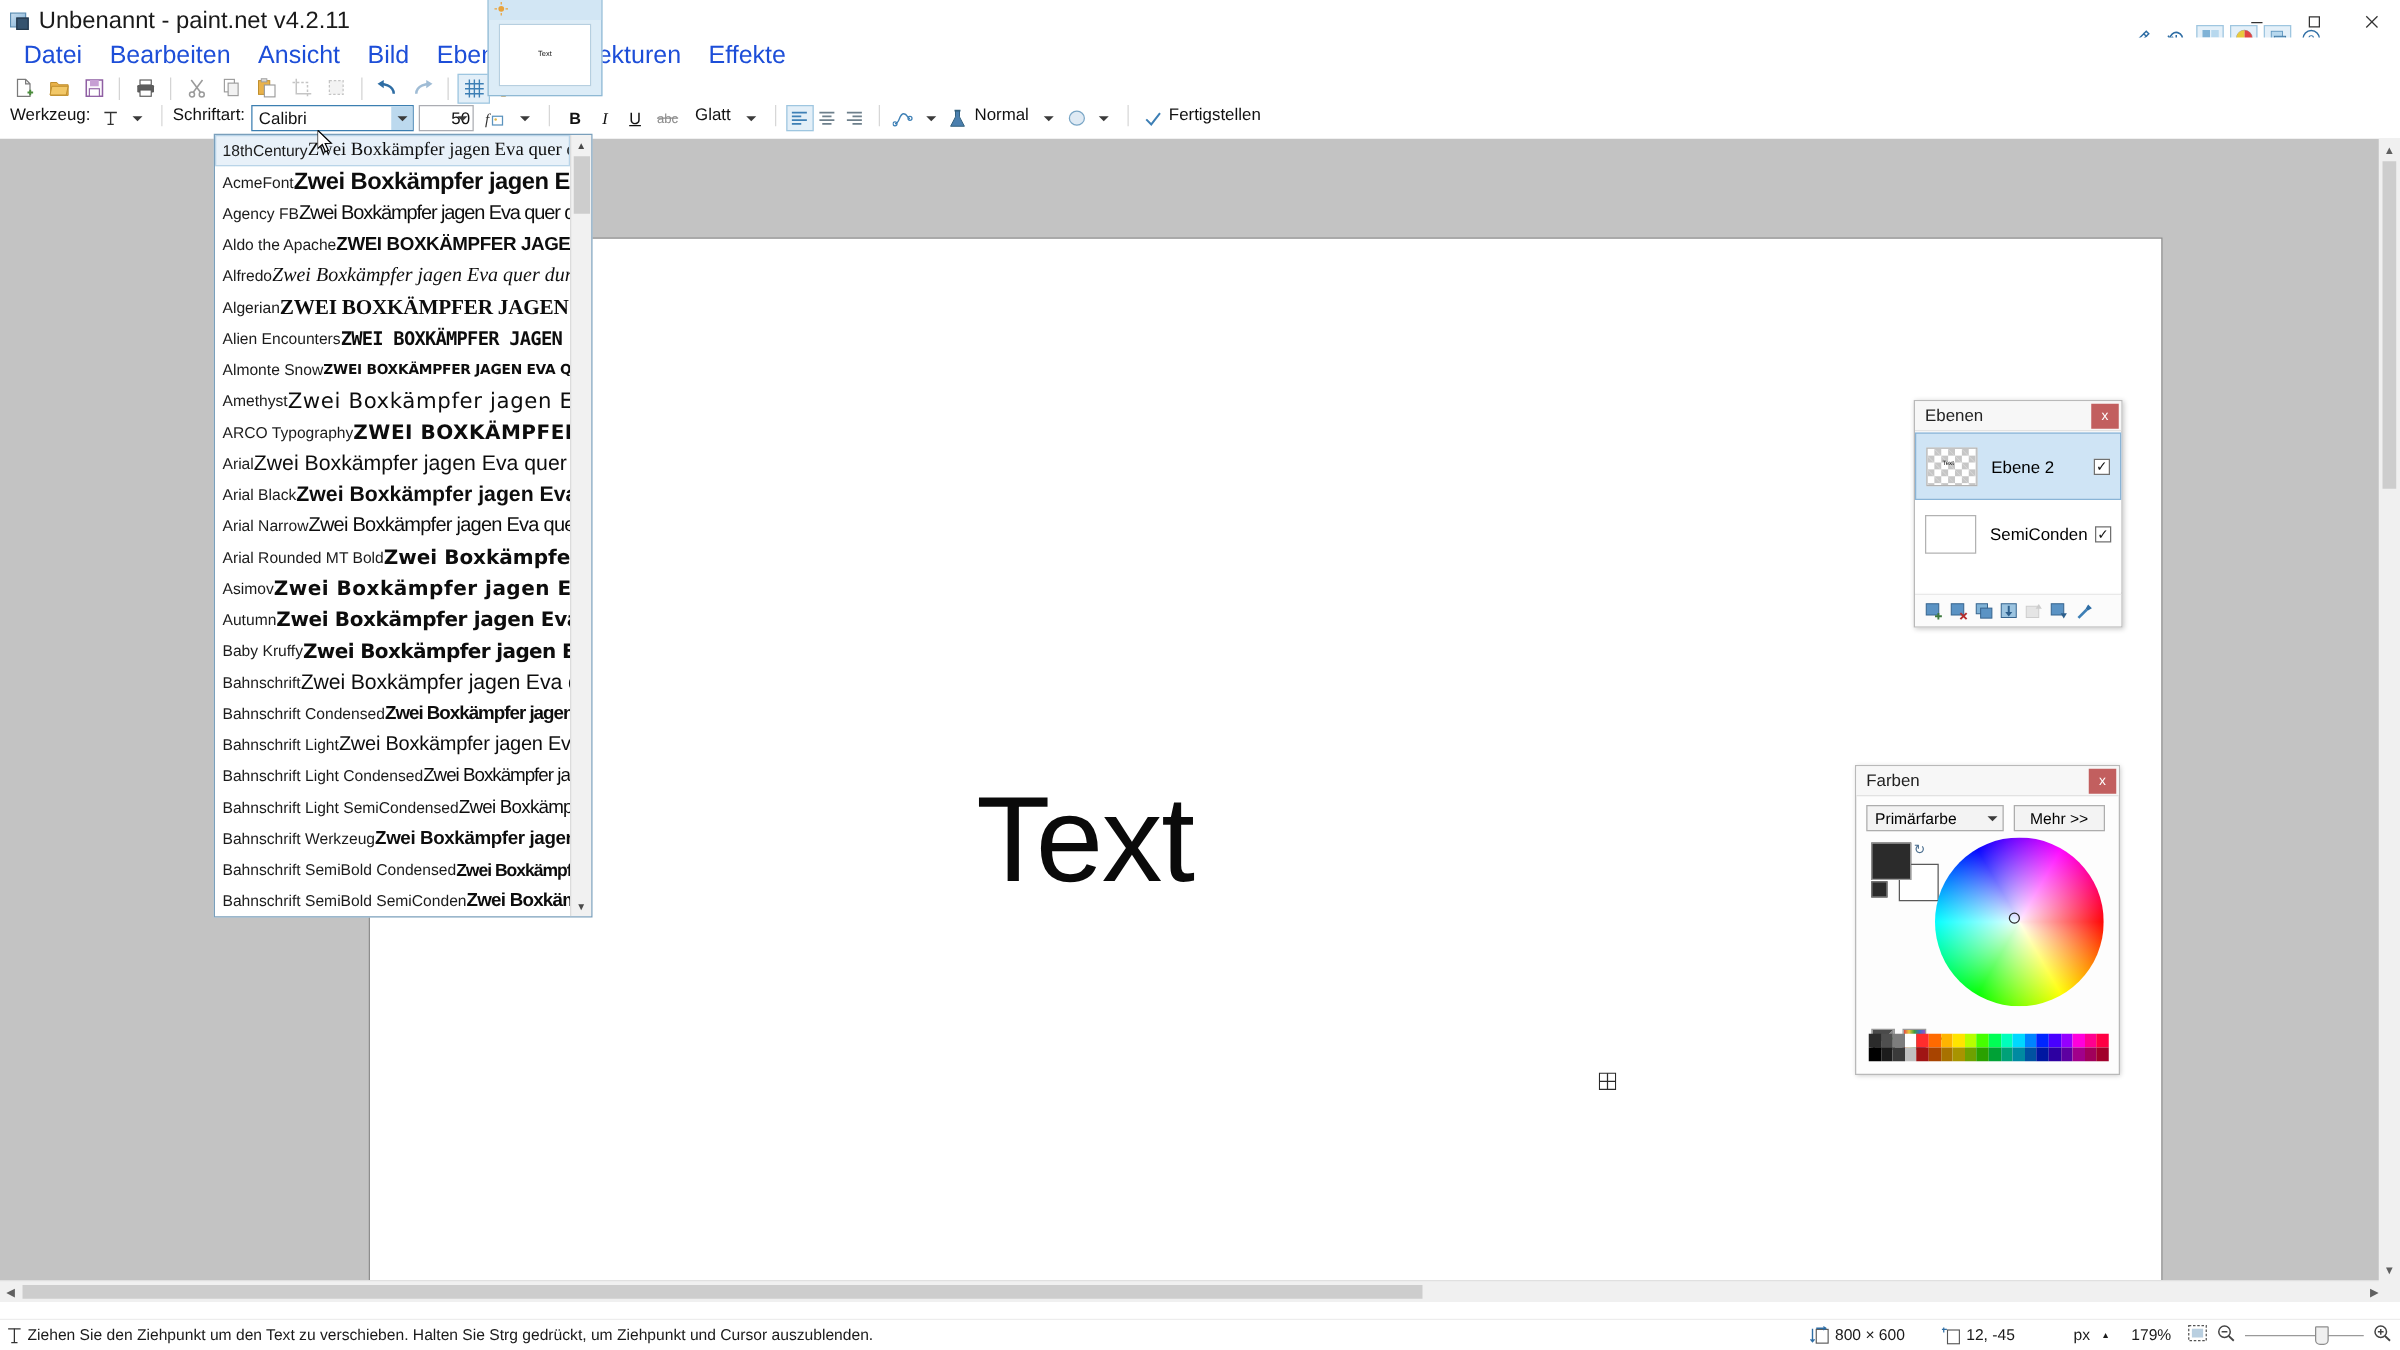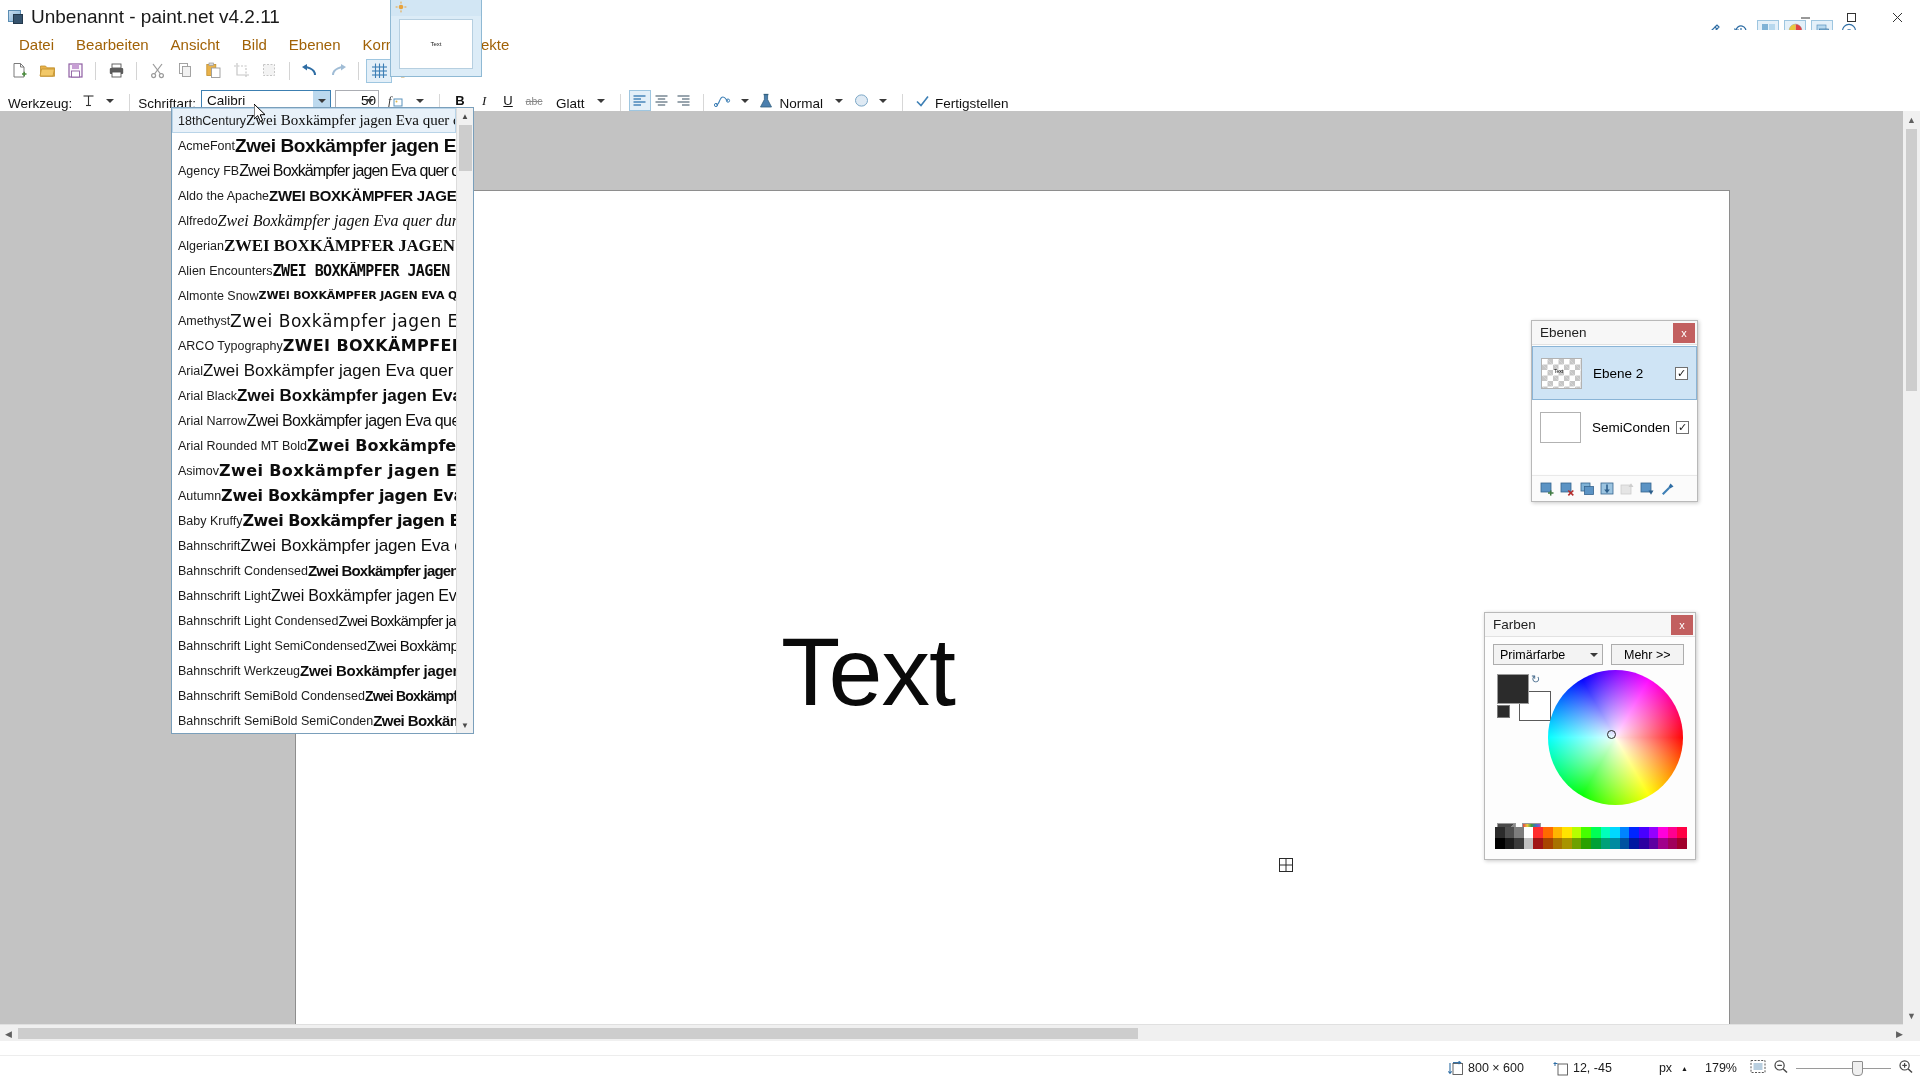--- a/index.html
+++ b/index.html
@@ -37,36 +37,36 @@
   .tb-icons { position:absolute; right:60px; top:20px; display:flex; align-items:center; gap:5px; }
   .tb-ico { width:22px; height:21px; display:flex; align-items:center; justify-content:center;
             border:1px solid transparent; }
   .tb-ico.boxed { border:1px solid #9ec6e0; background:#e4f0f9; }
 
   
   .menubar {
     position:absolute; top:30px; left:0; width:1920px; height:28px;
     background:#ffffff; display:flex; align-items:center; padding-left:8px;
   }
-  .menu-item { padding:4px 11px; font-size:15px; color:#a16207; white-space:nowrap; }
+  .menu-item { padding:4px 11px; font-size:20px; color:#1d4ed8; white-space:nowrap; }
 
   
   .toolbar {
     position:absolute; top:57px; left:0; width:1920px; height:27px;
     background:#ffffff; display:flex; align-items:center; padding-left:6px; gap:2px;
   }
   .tbtn { width:26px; height:24px; display:flex; align-items:center; justify-content:center;
           border:1px solid transparent; }
   .tbtn.active { border:1px solid #9ec6e0; background:#e3eff8; }
   .tsep { width:1px; height:18px; background:#d4d4d4; margin:0 5px; }
 
   
   .optbar {
     position:absolute; top:84px; left:0; width:1908px; height:27px;
-    background:#ffffff; display:flex; align-items:flex-end; padding-left:8px; gap:0px;
+    background:#ffffff; display:flex; align-items:flex-start; padding-left:8px; gap:0px;
     font-size:13.5px; color:#111;
   }
   .opt-label { margin-right:5px; white-space:nowrap; }
   .opt-sep { width:1px; height:17px; background:#d7d7d7; margin:0 8px; }
 
   .combo {
     height:21px; border:1px solid #abadb3; background:#fff; display:flex; align-items:center;
     position:relative;
   }
   .combo .cval { padding-left:5px; font-size:13.5px; white-space:nowrap; overflow:hidden; }
@@ -883,20 +883,30 @@
   </div>
 </div>
 
 <div class="cursor-arrow">
   <svg width="14" height="20" viewBox="0 0 14 20">
       <polygon points="0,0 0,15 3.8,11.6 6.3,17.4 8.7,16.3 6.2,10.8 11,10.6" fill="#fff" stroke="#000" stroke-width="1"></polygon>
     </svg>
 </div>
 
 <div class="statusbar">
+  <div class="sb-help">
+    <svg width="13" height="15" viewBox="0 0 13 15">
+        <g stroke="#333" stroke-width="1" fill="none">
+          <line x1="1.5" y1="2" x2="11.5" y2="2"></line>
+          <line x1="6.5" y1="2" x2="6.5" y2="13"></line>
+          <line x1="4" y1="13" x2="9" y2="13"></line>
+        </g>
+      </svg>
+    <span>Ziehen Sie den Ziehpunkt um den Text zu verschieben. Halten Sie Strg gedrückt, um Ziehpunkt und Cursor auszublenden.</span>
+  </div>
 
   <div class="sb-right">
     <div class="sb-grp">
       <svg width="16" height="15" viewBox="0 0 16 15">
           <rect x="5" y="2.5" width="9.5" height="11" fill="#fff" stroke="#555" stroke-width=".9"></rect>
           <g stroke="#2e6da4" stroke-width="1.1">
             <line x1="2" y1="2" x2="2" y2="12"></line>
             <polyline points="0.4,10.4 2,12.4 3.6,10.4" fill="none"></polyline>
             <line x1="5" y1="1.6" x2="12" y2="1.6"></line>
             <polyline points="10.6,0.2 12.6,1.6 10.6,3" fill="none"></polyline>

